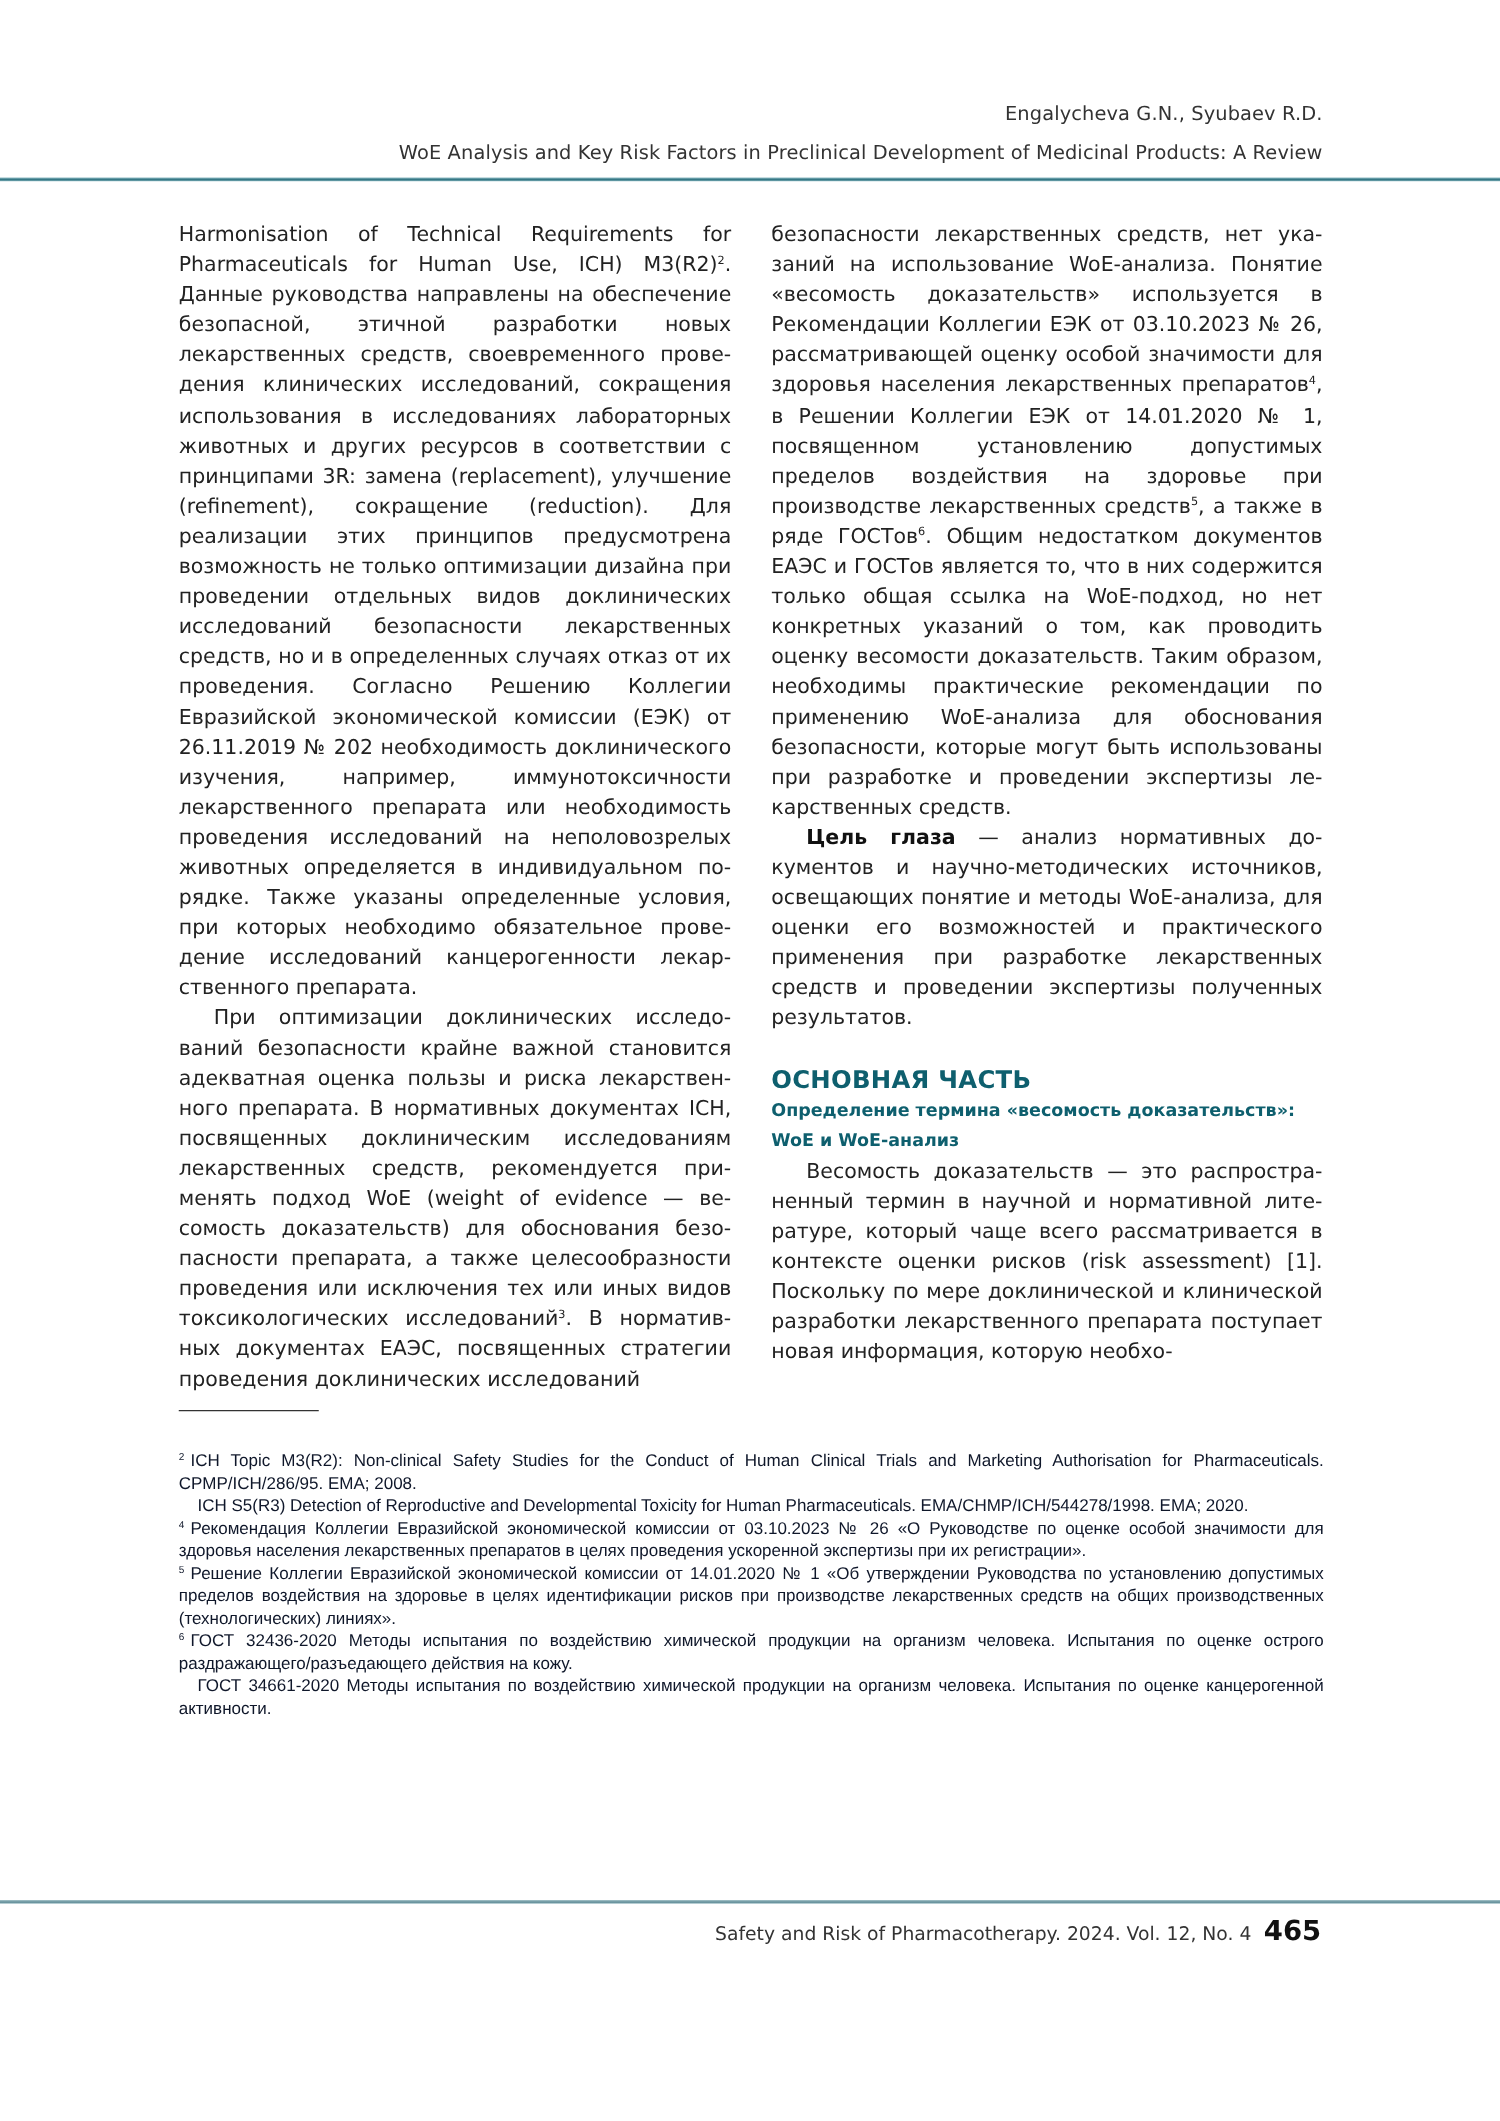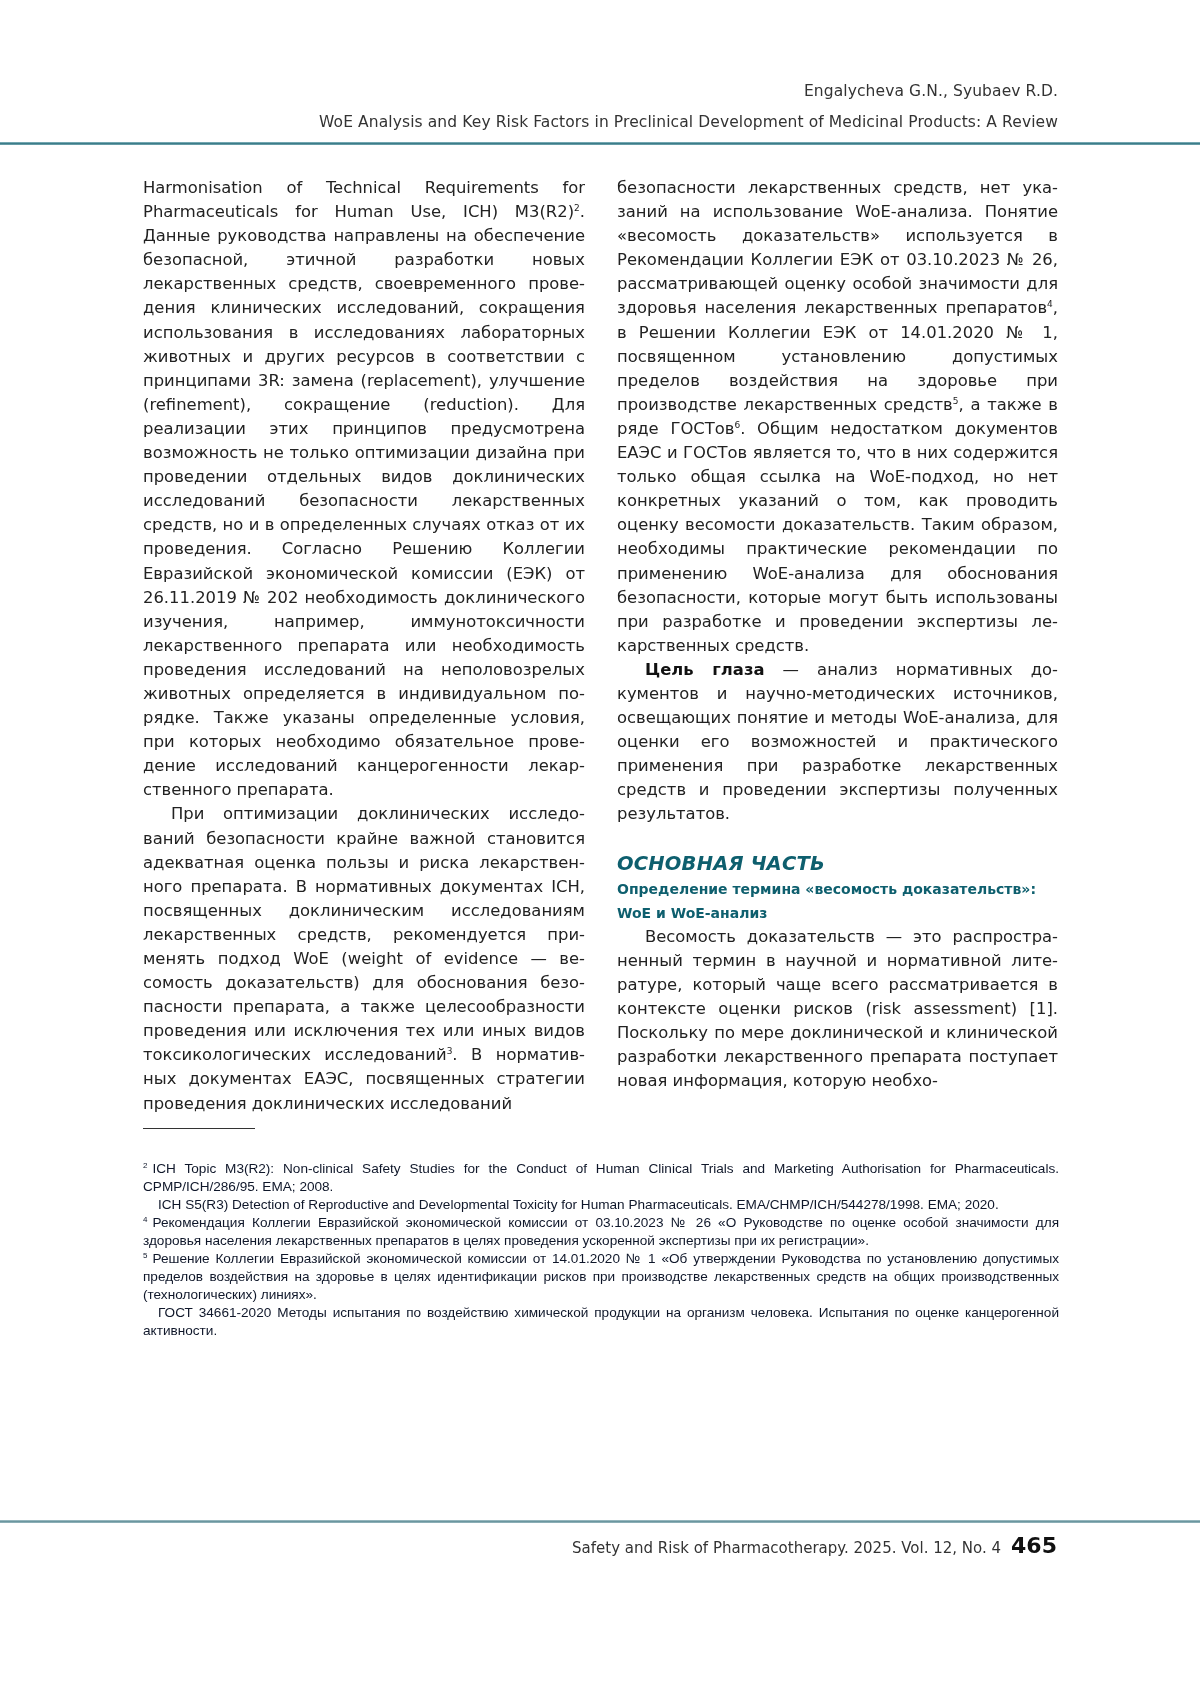--- a/index.html
+++ b/index.html
@@ -9,21 +9,21 @@
   .hdr.title { top: 113px; }
   .rule-top { position: absolute; left: 0; top: 142px; width: 1200px; height: 3px; background: linear-gradient(#8fbcc4, #2b6f7d 60%, #8fbcc4); }
   .rule-bot { position: absolute; left: 0; top: 1520px; width: 1200px; height: 3px; background: linear-gradient(#a9c6cc, #5f8c96 60%, #a9c6cc); }
   .col { position: absolute; top: 176px; width: 440px; font-family: "DejaVu Sans", sans-serif; font-size: 16.4px; line-height: 24.1px; color: #222; }
   .col.left { left: 143px; width: 442px; }
   .col.right { left: 617px; width: 441px; }
   .col p { margin: 0; text-align: justify; hyphens: manual; }
   .col p.indent { text-indent: 28px; }
   .col b { font-weight: bold; color: #111; }
   sup { font-size: 9px; vertical-align: 6px; line-height: 0; }
-  h2.sec { margin: 24px 0 0 0; font-family: "DejaVu Sans", sans-serif; font-weight: bold; font-size: 19.5px; color: #0e5f6e; line-height: 26px; letter-spacing: 0.2px; font-style: italic; }
+  h2.sec { margin: 24px 0 0 0; font-family: "DejaVu Sans", sans-serif; font-weight: bold; font-size: 19.5px; color: #0e5f6e; line-height: 26px; letter-spacing: 0.2px; }
   h3.sub { margin: 0 0 0 0; font-family: "DejaVu Sans", sans-serif; font-weight: bold; font-size: 14px; color: #0e5f6e; line-height: 24px; }
   .fn-rule { position: absolute; left: 143px; top: 1128px; width: 112px; height: 1px; background: #333; }
   .footnotes { position: absolute; left: 143px; top: 1160px; width: 916px; font-family: "Liberation Sans", sans-serif; font-size: 13.6px; line-height: 18px; color: #0f172a; }
   .footnotes p { margin: 0; text-align: justify; }
   .footnotes p.cont { text-indent: 15px; }
   .footnotes sup { font-size: 8px; vertical-align: 5px; margin-right: 5px; }
   .foot { position: absolute; top: 1533px; right: 143px; display: flex; align-items: baseline; gap: 10px; }
   .foot .journal { font-family: "DejaVu Sans", sans-serif; font-size: 15px; color: #333; }
   .foot .page { font-family: "DejaVu Sans", sans-serif; font-weight: bold; font-size: 22px; color: #111; }
 </style>
@@ -46,20 +46,21 @@
   <h3 class="sub">Определение термина «весомость доказательств»: WoE и WoE-анализ</h3>
   <p class="indent">Весомость доказательств — это распростра­ненный термин в научной и нормативной лите­ратуре, который чаще всего рассматривается в контексте оценки рисков (risk assessment) [1]. Поскольку по мере доклинической и клини­ческой разработки лекарственного препарата поступает новая информация, которую необхо-</p>
 </div>
 
 <div class="fn-rule"></div>
 <div class="footnotes">
   <p><sup>2</sup><span>ICH Topic M3(R2): Non-clinical Safety Studies for the Conduct of Human Clinical Trials and Marketing Authorisation for Pharmaceuticals. CPMP/ICH/286/95. EMA; 2008.</span></p>
   <p class="cont"><span>ICH S5(R3) Detection of Reproductive and Developmental Toxicity for Human Pharmaceuticals. EMA/CHMP/ICH/544278/1998. EMA; 2020.</span></p>
   <p><sup>4</sup><span>Рекомендация Коллегии Евразийской экономической комиссии от 03.10.2023 № 26 «О Руководстве по оценке особой зна­чимости для здоровья населения лекарственных препаратов в целях проведения ускоренной экспертизы при их регистра­ции».</span></p>
   <p><sup>5</sup><span>Решение Коллегии Евразийской экономической комиссии от 14.01.2020 № 1 «Об утверждении Руководства по установ­лению допустимых пределов воздействия на здоровье в целях идентификации рисков при производстве лекарственных средств на общих производственных (технологических) линиях».</span></p>
+  <p><sup>6</sup><span>ГОСТ 32436-2020 Методы испытания по воздействию химической продукции на организм человека. Испытания по оценке острого раздражающего/разъедающего действия на кожу.</span></p>
   <p class="cont"><span>ГОСТ 34661-2020 Методы испытания по воздействию химической продукции на организм человека. Испытания по оцен­ке канцерогенной активности.</span></p>
 </div>
 
 <div class="rule-bot"></div>
 <div class="foot">
-  <span class="journal">Safety and Risk of Pharmacotherapy. 2025. Vol. 12, No. 4</span>
+  <span class="journal">Safety and Risk of Pharmacotherapy. 2024. Vol. 12, No. 4</span>
   <span class="page">465</span>
 </div>
 
 </body></html>

